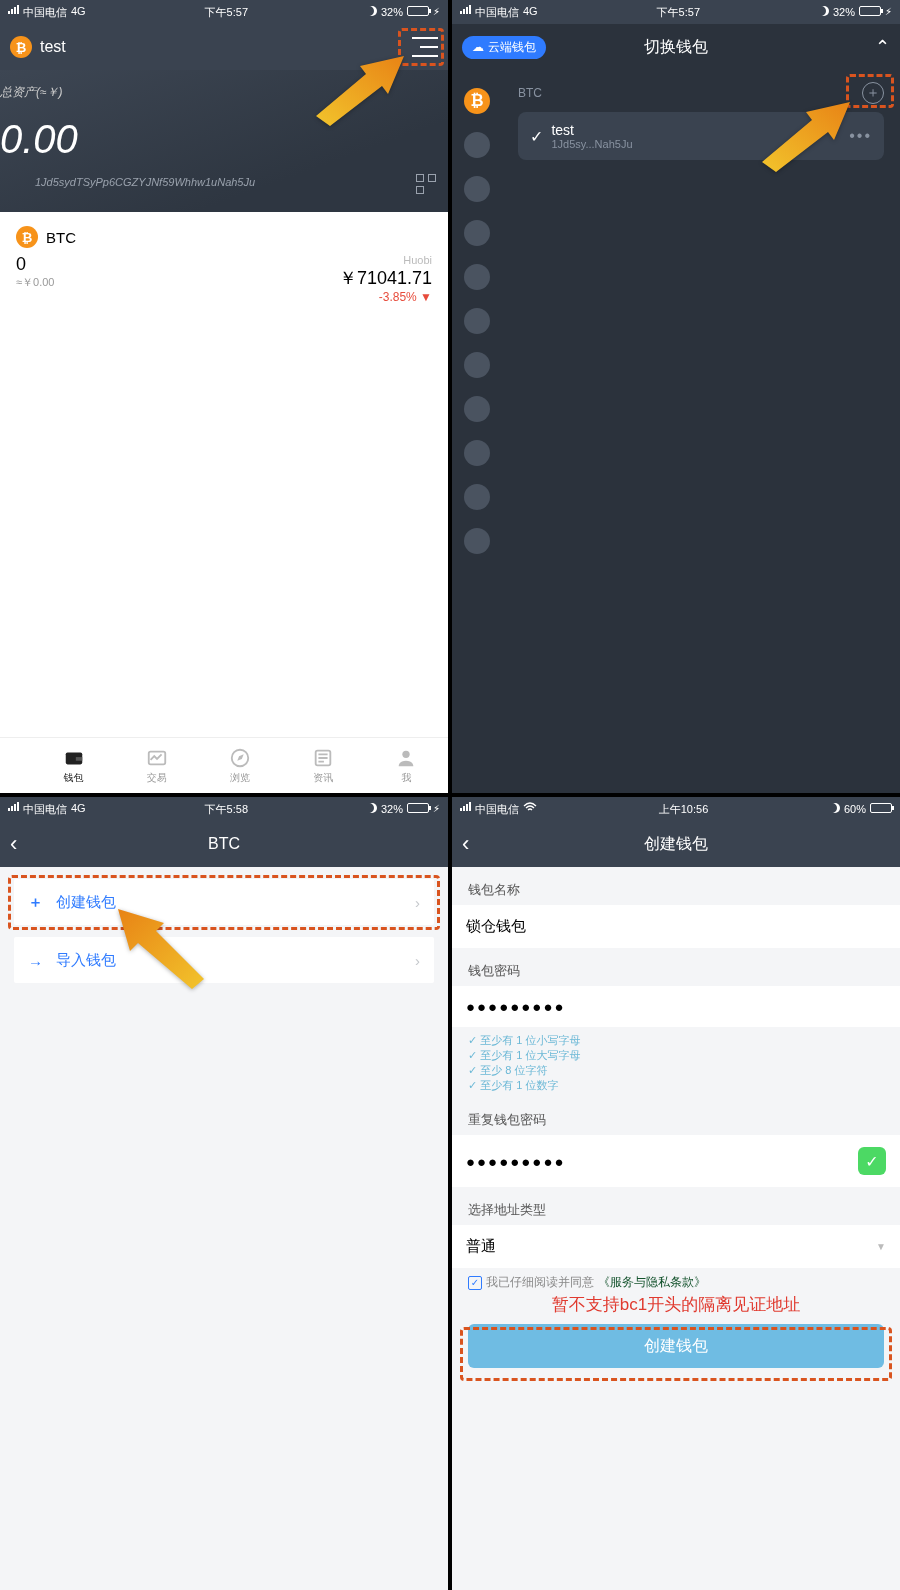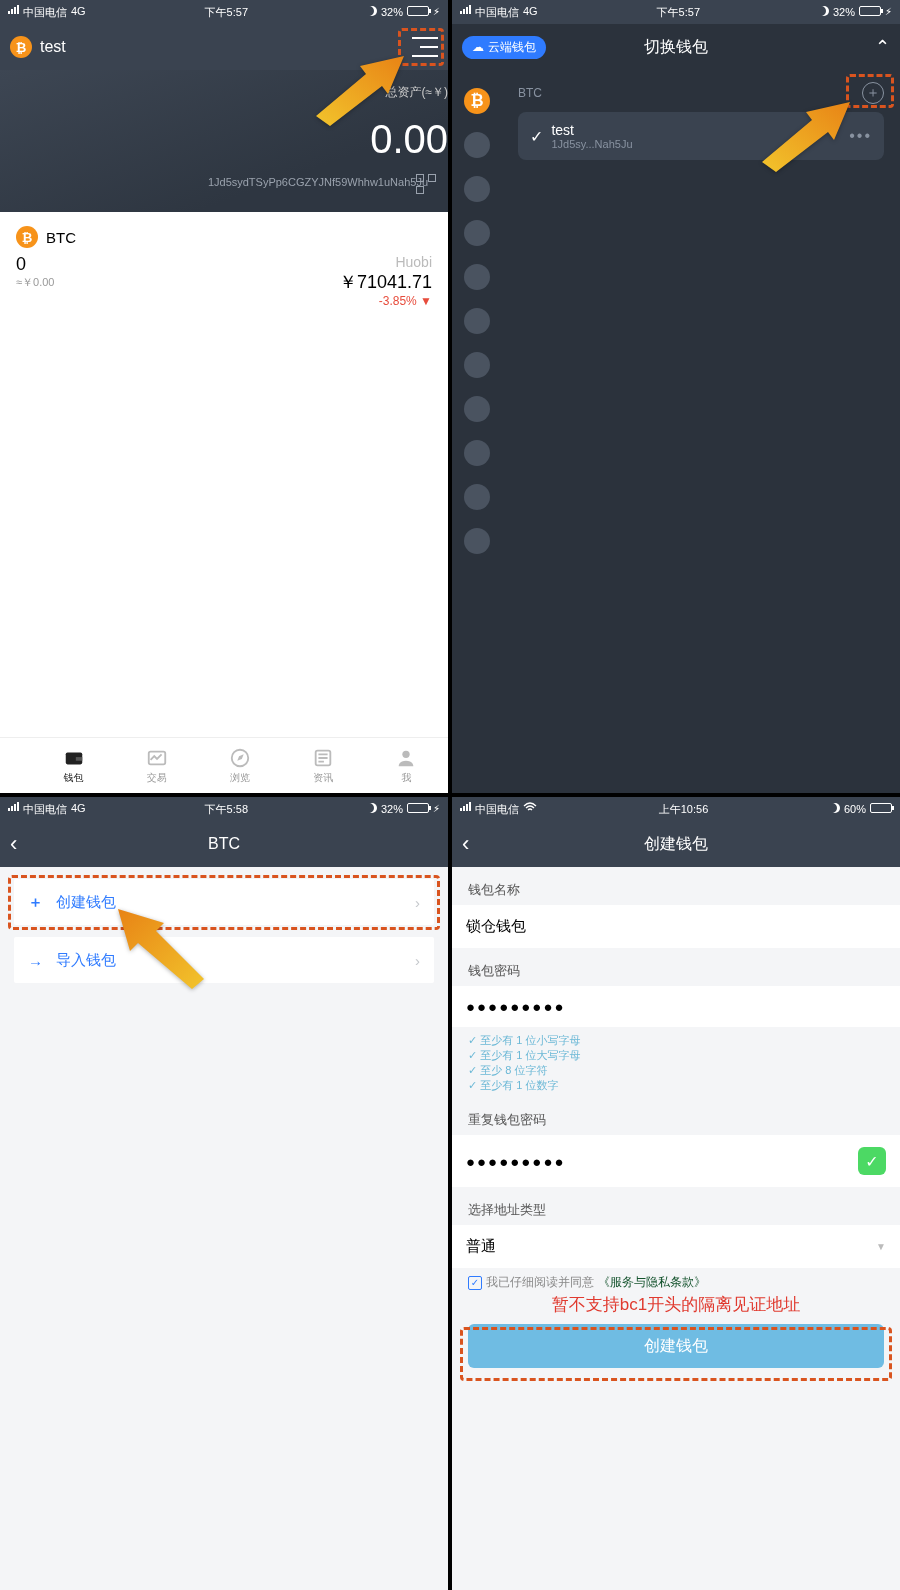--- a/index.html
+++ b/index.html
@@ -23,31 +23,31 @@
   
   .hdr { height:46px; background:#3a4350; color:#fff; display:flex; align-items:center; padding:0 10px; position:relative; }
   .hdr .title { position:absolute; left:0; right:0; text-align:center; font-size:16px; }
   .btc-coin { width:22px; height:22px; border-radius:50%; background:#f7931a; color:#fff; display:inline-flex; align-items:center; justify-content:center; font-weight:bold; font-size:13px; }
   .menu-icon { width:26px; height:20px; display:flex; flex-direction:column; justify-content:space-between; }
   .menu-icon span { height:2px; background:#fff; display:block; }
   .menu-icon span:nth-child(2){ width:70%; align-self:flex-end;}
   .back { font-size:22px; }
 
   
-  .s1-top { background:linear-gradient(160deg,#3d4653,#2e3641 70%); color:#fff; text-align:right; padding:14px 0 24px; position:relative; }
+  .s1-top { background:linear-gradient(160deg,#3d4653,#2e3641 70%); color:#fff; text-align:left; padding:14px 0 24px; position:relative;font-style:italic; }
   .s1-top .lbl { font-size:12px; color:#ccc; }
   .s1-top .amt { font-size:40px; margin:16px 0 14px; }
-  .s1-top .addr { font-size:11px; color:#9aa2ad; padding:0 20px;}
+  .s1-top .addr { font-size:11px; color:#9aa2ad; padding:0 35px;}
   .qr { position:absolute; right:12px; bottom:18px; width:20px; height:20px; }
   .qr span{ position:absolute; width:8px; height:8px; border:1px solid #9aa2ad;}
   .qr span:nth-child(1){left:0;top:0;} .qr span:nth-child(2){right:0;top:0;} .qr span:nth-child(3){left:0;bottom:0;}
   .s1-row { padding:14px 16px 6px; display:flex; align-items:center; gap:8px; font-size:15px; font-weight:500; }
   .s1-p { padding:0 16px; display:flex; justify-content:space-between; font-size:15px; }
   .s1-p .r { text-align:right; }
-  .s1-p .src { color:#bbb; font-size:14px; }
+  .s1-p .src { color:#bbb; font-size:11px; }
   .s1-p .chg { color:#e74c3c; font-size:12px; }
   .tabbar { margin-top:auto; height:56px; border-top:1px solid #eee; display:flex; background:#fff; }
   .tabbar .tab { flex:1; display:flex; flex-direction:column; align-items:center; justify-content:center; font-size:10px; color:#999; gap:2px; }
   .tabbar .tab.active { color:#222;padding-left:32px; }
   .tabbar svg { width:22px; height:22px; }
 
   
   .dash { position:absolute; border:3px dashed #d9541f; border-radius:4px; pointer-events:none; z-index:5;}
   .arrow { position:absolute; z-index:6; }
   .arrow svg { filter: drop-shadow(0 1px 2px rgba(0,0,0,.3)); }

